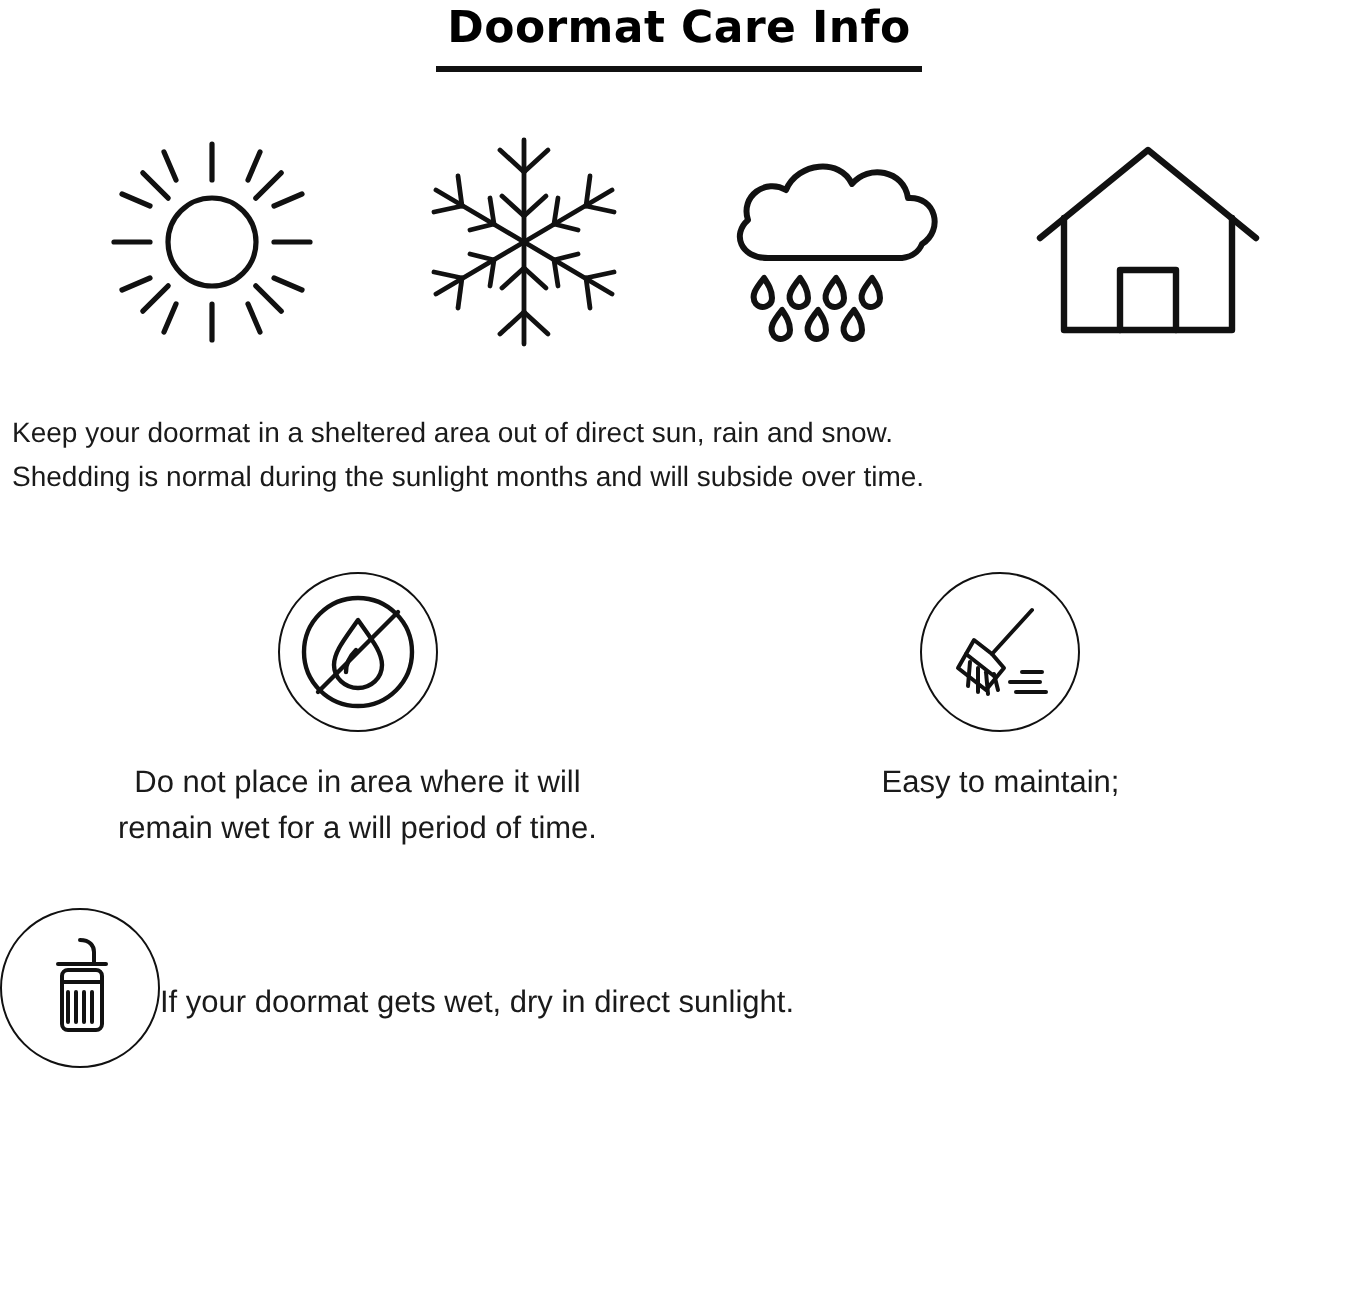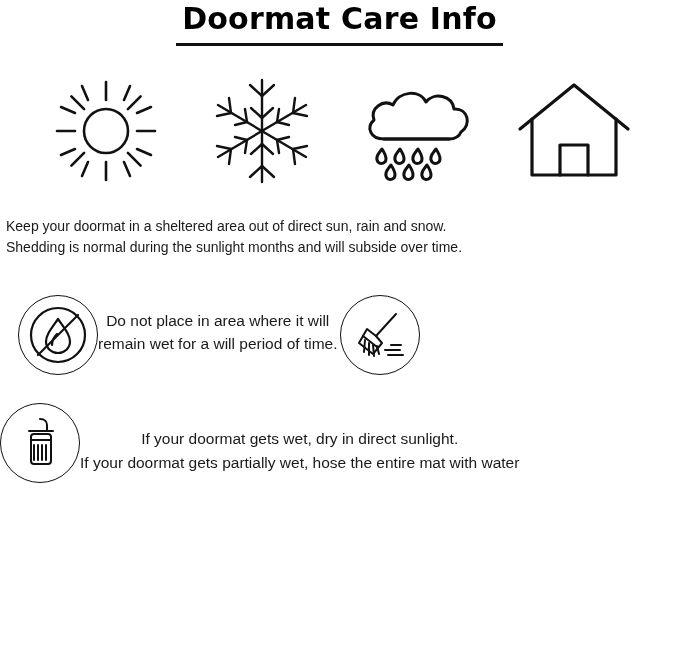--- a/index.html
+++ b/index.html
@@ -17,21 +17,21 @@
   }
 
   
   .title-wrap {
     text-align: center;
     padding-top: 2px;
   }
   .title {
     display: inline-block;
     font-family: "DejaVu Sans", sans-serif;
-    font-size: 30px;
+    font-size: 22px;
     font-weight: bold;
     letter-spacing: 0.2px;
     line-height: 1.15;
     padding: 0 6px 6px 6px;
     border-bottom: 3px solid #111111;
   }
 
   
   .top-icons {
     display: flex;
@@ -61,21 +61,22 @@
   
   .two-col {
     display: flex;
     justify-content: space-between;
     margin-top: 36px;
     padding: 0 18px;
   }
   .col {
     width: 50%;
     display: flex;
-    flex-direction: row;
+    flex-direction: column;
+    align-items: center;
   }
   .circle-icon {
     width: 78px;
     height: 78px;
     border: 1.6px solid #111111;
     border-radius: 50%;
     display: flex;
     align-items: center;
     justify-content: center;
     overflow: hidden;
@@ -224,34 +225,34 @@
         <line x1="22" y1="42" x2="21" y2="54"></line>
         <line x1="26" y1="45" x2="26" y2="57"></line>
         <line x1="30" y1="47" x2="31" y2="58"></line>
         <line x1="34" y1="48" x2="36" y2="56"></line>
         <line x1="42" y1="52" x2="57" y2="52"></line>
         <line x1="45" y1="57" x2="60" y2="57"></line>
         <line x1="48" y1="47" x2="58" y2="47"></line>
       </svg>
     </div>
     <div class="caption">
+      <div>Easy to maintain;</div>
     </div>
   </div>
 </div>
 
 <div class="bottom">
   <div class="circle-icon">
     <svg width="74" height="74" viewBox="0 0 74 74" fill="none" stroke="#111111" stroke-width="2" stroke-linecap="round" stroke-linejoin="round">
       <path d="M37 13 C42 13 44 16 44 19 L44 24"></path>
       <line x1="26" y1="25" x2="50" y2="25"></line>
       <rect x="28" y="28" width="20" height="30" rx="3"></rect>
       <line x1="28" y1="34" x2="48" y2="34"></line>
       <line x1="31" y1="39" x2="31" y2="54"></line>
       <line x1="35" y1="39" x2="35" y2="54"></line>
       <line x1="39" y1="39" x2="39" y2="54"></line>
       <line x1="43" y1="39" x2="43" y2="54"></line>
     </svg>
   </div>
   <div class="caption">
     <div>If your doormat gets wet, dry in direct sunlight.</div>
-    <div>If your doormat gets partially wet, hose the entire mat with water</div>
   </div>
 </div>
 
 </body></html>

